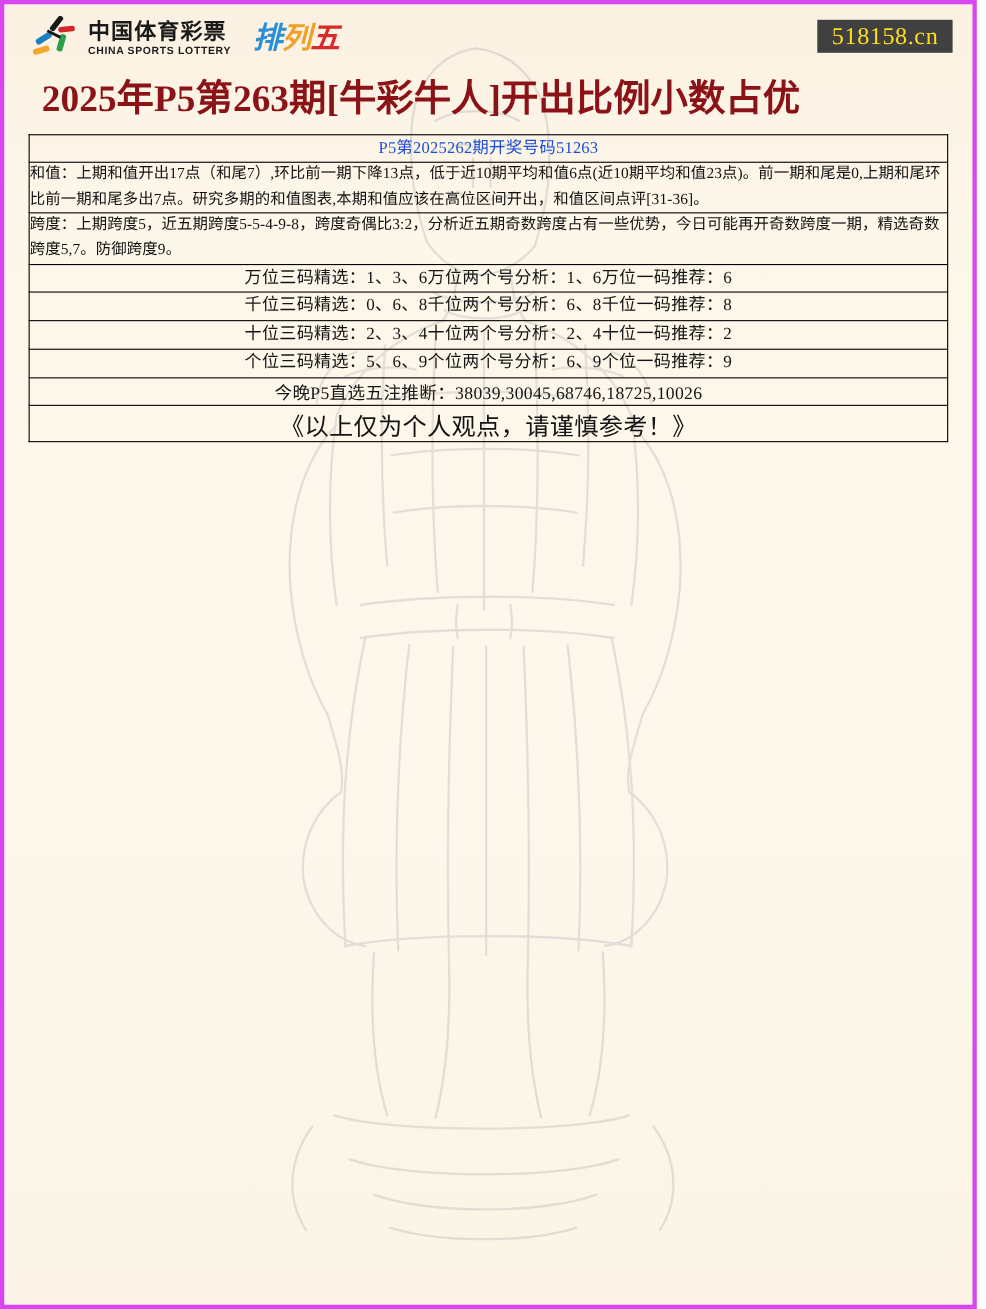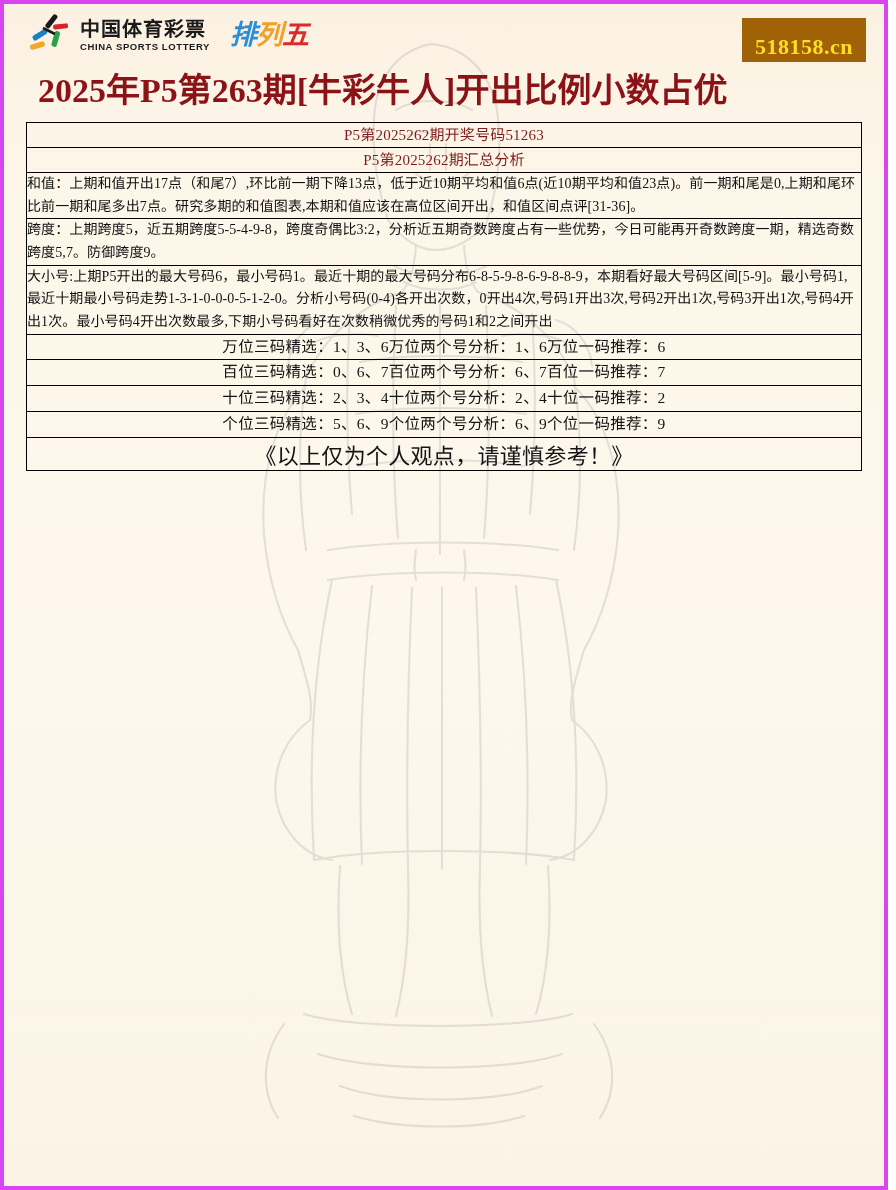--- a/index.html
+++ b/index.html
@@ -105,26 +105,26 @@
     white-space: nowrap;
   }
   #game-name .c1 { color: #2b8fd6; }
   #game-name .c2 { color: #f0a028; }
   #game-name .c3 { color: #d92b2b; }
 
   #site-badge {
     position: absolute;
     right: 18px;
     top: 14px;
-    background: #a16207;
+    background: #404040;
     color: #ffdd22;
     font-family: "Liberation Serif", "DejaVu Serif", serif;
     font-size: 22px;
-    font-weight: bold;
-    padding: 17px 13px 4px 13px;
+    font-weight: normal;
+    padding: 3px 13px 4px 13px;
     letter-spacing: 0.5px;
     line-height: 1.05;
     white-space: nowrap;
   }
 
   
   #page-title {
     margin: 0;
     padding: 2px 0 0 34px;
     font-family: "Liberation Serif", "DejaVu Serif", serif;
@@ -147,21 +147,21 @@
   }
   #analysis-table td {
     border: 1px solid #000;
     padding: 0;
     background: transparent;
   }
 
   .cell-center {
     text-align: center;
     font-size: 15px;
-    color: #7f1d1d;
+    color: #1d4ed8;
     padding: 16px 10px 16px 10px;
     line-height: 1.6;
     letter-spacing: 0.2px;
     font-family: Liberation Serif, serif;
   }
   .cell-center.tall { padding: 25px 10px 25px 10px; }
 
   .cell-para {
     text-align: left;
     font-size: 14px;
@@ -301,42 +301,39 @@
     </div>
 
     <h1 id="page-title">2025年P5第263期[牛彩牛人]开出比例小数占优</h1>
 
     <table id="analysis-table">
       <tbody>
         <tr>
           <td class="cell-center tall">P5第2025262期开奖号码51263</td>
         </tr>
         <tr>
-          <td class="cell-center tall">P5第2025262期汇总分析</td>
-        </tr>
-        <tr>
           <td class="cell-para pad-lg">和值：上期和值开出17点（和尾7）,环比前一期下降13点，低于近10期平均和值6点(近10期平均和值23点)。前一期和尾是0,上期和尾环比前一期和尾多出7点。研究多期的和值图表,本期和值应该在高位区间开出，和值区间点评[31-36]。</td>
         </tr>
         <tr>
           <td class="cell-para pad-lg">跨度：上期跨度5，近五期跨度5-5-4-9-8，跨度奇偶比3:2，分析近五期奇数跨度占有一些优势，今日可能再开奇数跨度一期，精选奇数跨度5,7。防御跨度9。</td>
         </tr>
         <tr>
-          <td class="cell-para pad-lg">大小号:上期P5开出的最大号码6，最小号码1。最近十期的最大号码分布6-8-5-9-8-6-9-8-8-9，本期看好最大号码区间[5-9]。最小号码1,最近十期最小号码走势1-3-1-0-0-0-5-1-2-0。分析小号码(0-4)各开出次数，0开出4次,号码1开出3次,号码2开出1次,号码3开出1次,号码4开出1次。最小号码4开出次数最多,下期小号码看好在次数稍微优秀的号码1和2之间开出</td>
-        </tr>
-        <tr>
           <td class="cell-pick">万位三码精选：1、3、6万位两个号分析：1、6万位一码推荐：6</td>
         </tr>
         <tr>
-          <td class="cell-pick">百位三码精选：0、6、7百位两个号分析：6、7百位一码推荐：7</td>
+          <td class="cell-pick">千位三码精选：0、6、8千位两个号分析：6、8千位一码推荐：8</td>
         </tr>
         <tr>
           <td class="cell-pick">十位三码精选：2、3、4十位两个号分析：2、4十位一码推荐：2</td>
         </tr>
         <tr>
           <td class="cell-pick">个位三码精选：5、6、9个位两个号分析：6、9个位一码推荐：9</td>
+        </tr>
+        <tr>
+          <td class="cell-final">今晚P5直选五注推断：38039,30045,68746,18725,10026</td>
         </tr>
         <tr>
           <td class="cell-note">《以上仅为个人观点，请谨慎参考！》</td>
         </tr>
       </tbody>
     </table>
 
   </div>
 </div>
 

